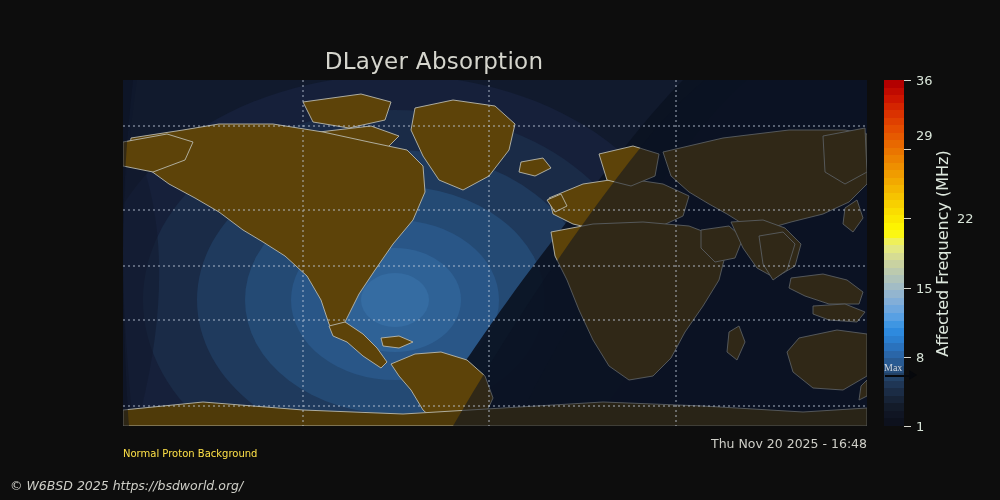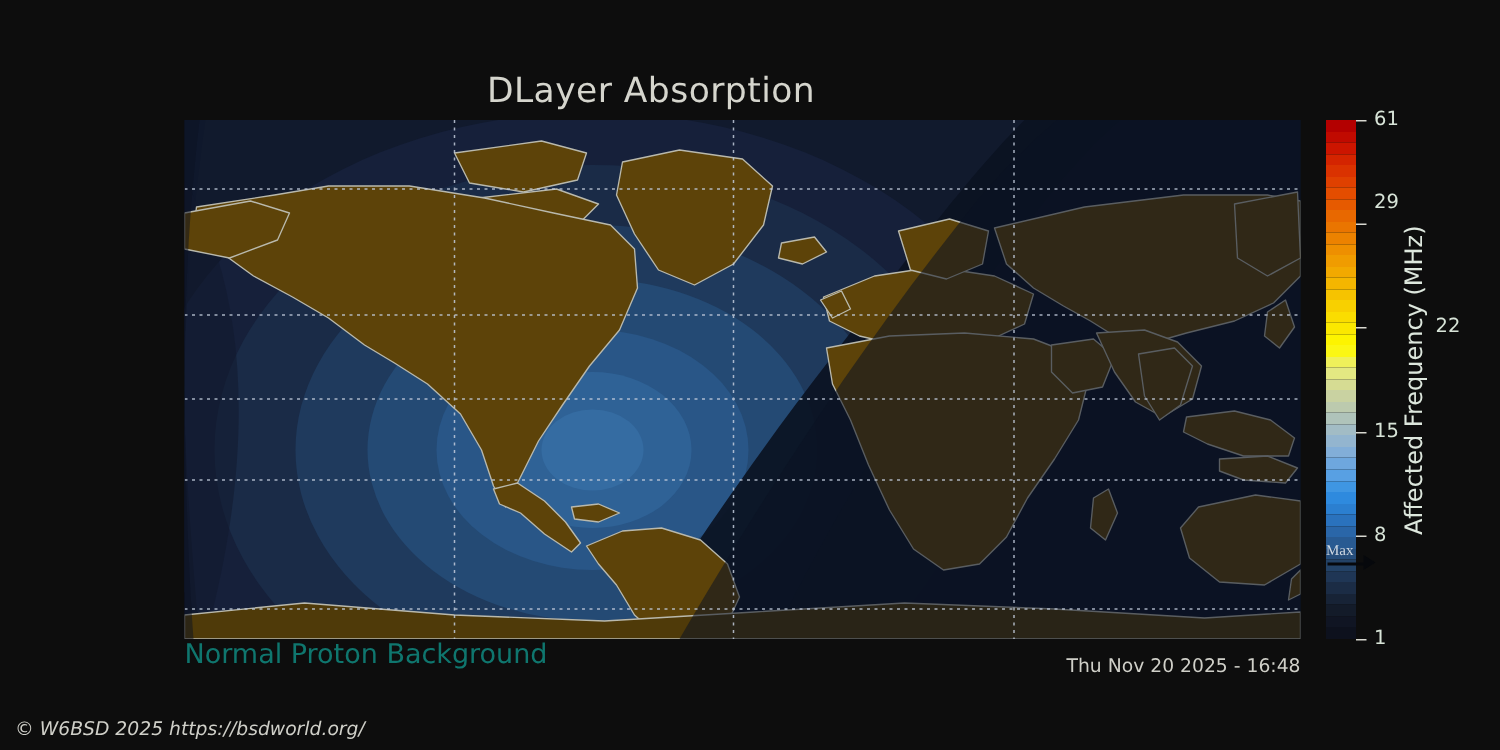--- a/index.html
+++ b/index.html
@@ -32,22 +32,22 @@
   #maxmark{position:absolute;left:884px;top:366px;width:60px;height:24px;}
   #maxmark .mx-txt{position:absolute;left:0;top:0;font-size:10px;color:#cfd8e2;
                    line-height:10px;}
   #maxmark .mx-arrow{position:absolute;left:1px;top:12px;width:26px;height:0;
                      border-top:2px solid #06080c;}
   #maxmark .mx-head{position:absolute;left:25px;top:7px;width:0;height:0;
                     border-left:8px solid #06080c;border-top:5px solid transparent;
                     border-bottom:5px solid transparent;}
 
   
-  #cap-left{position:absolute;left:123px;top:429px;font-size:18px;
-            line-height:15px;color:#0f766e;}
+  #cap-left{position:absolute;left:123px;top:446px;font-size:10px;
+            line-height:15px;color:#fde047;}
   #stamp{position:absolute;left:568px;top:436px;width:299px;text-align:right;
          font-size:12.5px;color:#cfcfc8;}
   #footer{position:absolute;left:10px;top:478px;font-size:12.5px;
           font-style:italic;color:#cfcfc8;}
 </style>
 </head>
 <body>
 
 <div id="root">
 
@@ -209,21 +209,21 @@
         <div class="cb-seg" style="height: 7.52174px; background: rgb(35, 66, 102);"></div>
         <div class="cb-seg" style="height: 7.52174px; background: rgb(31, 54, 85);"></div>
         <div class="cb-seg" style="height: 7.52174px; background: rgb(27, 44, 69);"></div>
         <div class="cb-seg" style="height: 7.52174px; background: rgb(23, 35, 54);"></div>
         <div class="cb-seg" style="height: 7.52174px; background: rgb(19, 27, 41);"></div>
         <div class="cb-seg" style="height: 7.52174px; background: rgb(16, 21, 35);"></div>
         <div class="cb-seg" style="height: 7.52174px; background: rgb(13, 17, 29);"></div>
       </div>
     <div id="cb-ticks">
         <div class="cb-tick" style="top: 0px;"></div>
-        <div class="cb-tlabel" style="top: 0px;">61</div>
+        <div class="cb-tlabel" style="top: 0px;">36</div>
         <div class="cb-tick" style="top: 69.2px;"></div>
         <div class="cb-tlabel" style="top: 55px;">29</div>
         <div class="cb-tick" style="top: 138.4px;"></div>
         <div class="cb-tlabel" style="top: 138.4px; margin-left: 41px;">22</div>
         <div class="cb-tick" style="top: 207.6px;"></div>
         <div class="cb-tlabel" style="top: 207.6px; text-align: right;">15</div>
         <div class="cb-tick" style="top: 276.8px;"></div>
         <div class="cb-tlabel" style="top: 276.8px;">8</div>
         <div class="cb-tick" style="top: 346px;"></div>
         <div class="cb-tlabel" style="top: 346px;">1</div>

